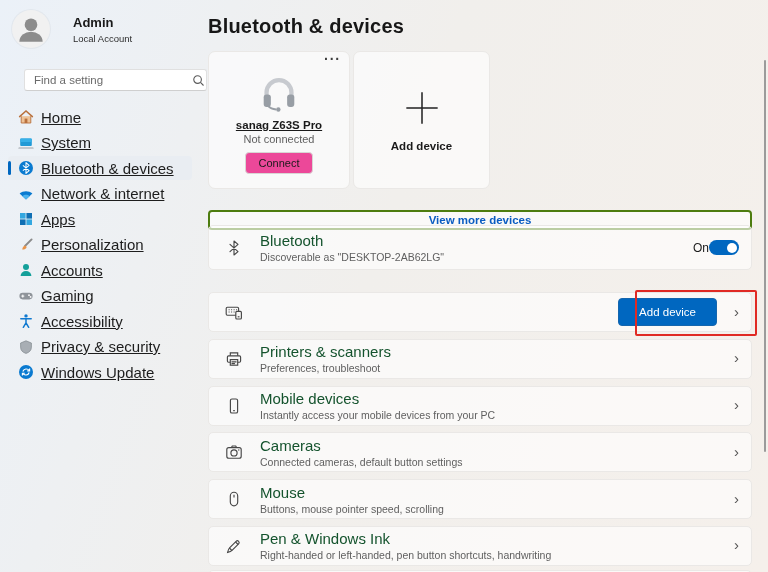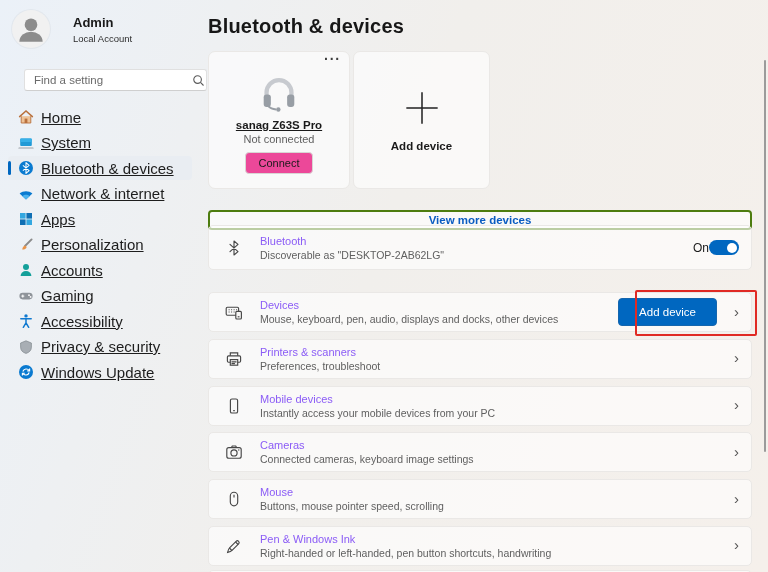--- a/index.html
+++ b/index.html
@@ -51,21 +51,21 @@
   .viewmore { position:absolute; left:0; top:198px; width:544px; height:20px;
     background:rgba(255,255,255,.62); border:2px solid #4d7c0f; border-radius:4px;
     display:flex; align-items:center; justify-content:center;
     font-size:11.5px; font-weight:600; color:#0a5cc2; cursor:default;margin-top:12px; }
 
   .srow { background:rgba(255,255,255,.62); border:1px solid #eae8e6; border-radius:5px;
     display:flex; align-items:center; padding:0 12px 0 15px; width:544px; }
   .bt-row { position:absolute; left:0; top:225px; height:45px; }
   .ricon { width:20px; height:20px; flex:0 0 20px; margin-right:16px; }
   .ricon svg { stroke:#474747; fill:none; stroke-width:1.15; }
-  .row-title { font-size:11px; color:#8b5cf6; }
+  .row-title { font-size:15px; color:#14532d; }
   .row-sub { font-size:10.5px; color:#5f5f5f; margin-top:2px; }
   .chev { margin-left:auto; color:#555; font-size:15px; line-height:1; padding-bottom:2px; cursor:default; }
 
   .toggle-wrap { margin-left:auto; display:flex; align-items:center; }
   .on-label { font-size:12px; color:#1b1b1b; }
   .toggle { width:30px; height:15px; border-radius:8px; background:#0067c0; position:relative; cursor:default; }
   .knob { position:absolute; right:2.5px; top:2.5px; width:10px; height:10px; border-radius:50%; background:#fff; }
 
   .rows { position:absolute; left:0; top:292px; }
   .rows .srow { height:40px; margin-bottom:6.8px; }
@@ -270,24 +270,20 @@
 
     <div class="srow row-devices">
       <span class="ricon">
         <svg viewBox="0 0 20 20" width="20" height="20">
             <rect x="2.2" y="5.2" width="12.4" height="8" rx="1.2"></rect>
             <path d="M4.6 7.7h1m1.5 0h1m1.5 0h1m1.5 0h1M4.6 10h1m1.5 0h1m1.5 0h1"></path>
             <rect x="11.8" y="9.4" width="5.6" height="7.6" rx="1" fill="#f7f6f5"></rect>
             <path d="M13.7 14.8h1.8"></path>
           </svg>
       </span>
-      <span>
-        <div class="row-title">Devices</div>
-        <div class="row-sub">Mouse, keyboard, pen, audio, displays and docks, other devices</div>
-      </span>
       <button class="adddev-btn">Add device</button>
       <span class="chev">›</span>
       <span class="redbox"></span>
     </div>
 
     <div class="srow">
       <span class="ricon">
         <svg viewBox="0 0 20 20" width="20" height="20">
             <path d="M6.3 6.8V3.8h7.4v3"></path>
             <rect x="3.4" y="6.8" width="13.2" height="6.4" rx="1.2"></rect>
@@ -319,21 +315,21 @@
     <div class="srow">
       <span class="ricon">
         <svg viewBox="0 0 20 20" width="20" height="20">
             <rect x="2.8" y="5.6" width="14.4" height="10.6" rx="2"></rect>
             <circle cx="10" cy="10.9" r="3.1"></circle>
             <path d="M7.4 5.6l.9-1.6h3.4l.9 1.6M14 8h1.4"></path>
           </svg>
       </span>
       <span>
         <div class="row-title">Cameras</div>
-        <div class="row-sub">Connected cameras, keyboard image settings</div>
+        <div class="row-sub">Connected cameras, default button settings</div>
       </span>
       <span class="chev">›</span>
     </div>
 
     <div class="srow">
       <span class="ricon">
         <svg viewBox="0 0 20 20" width="20" height="20">
             <rect x="6.3" y="3.2" width="7.4" height="13.6" rx="3.7"></rect>
             <path d="M10 5.8v2.8"></path>
           </svg>

